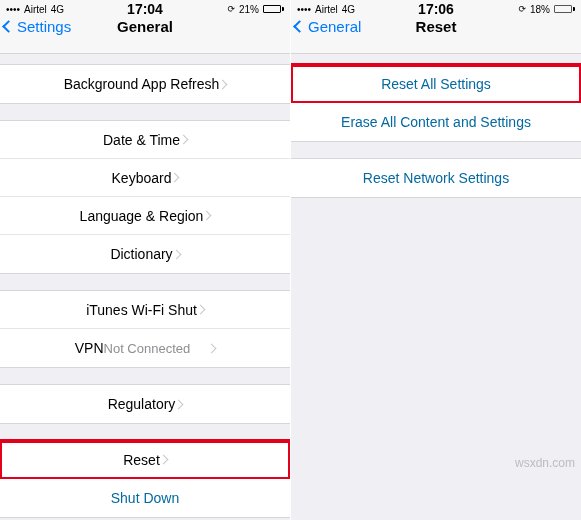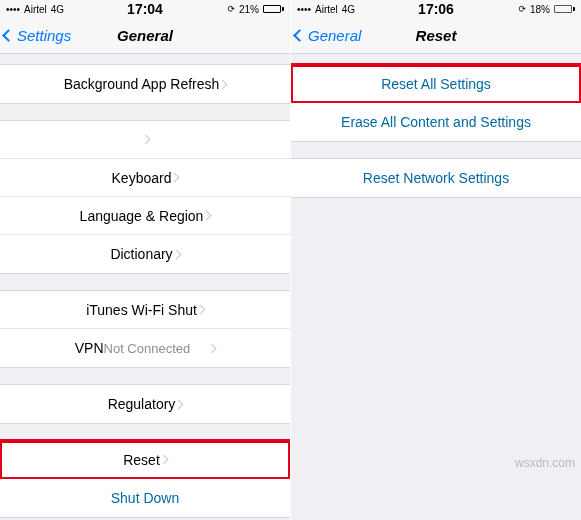--- a/index.html
+++ b/index.html
@@ -31,23 +31,22 @@
     font-size: 10px;
     color: #000;
   }
   .sb-left, .sb-right { display: flex; align-items: center; gap: 4px; }
   .sb-center { position: absolute; left: 50%; transform: translateX(-50%); font-weight: 600; font-size: 14px; }
   .navbar {
     height: 36px;
     background: #f7f7f7;
     border-bottom: 1px solid #d6d6d9;
     display: flex;
-    align-items: center;
+    align-items: flex-start;
     position: relative;
-    font-style: italic;
   }
   .nav-back {
     display: flex;
     align-items: center;
     color: #007aff;
     font-size: 15px;
     padding-left: 4px;
     gap: 2px;
     cursor: pointer;
   }
@@ -145,20 +144,21 @@
       <div class="group first">
         <div class="row">
           <span class="label">Background App Refresh</span>
           <span class="row-right">
             <span class="chev"></span>
           </span>
         </div>
       </div>
       <div class="group">
         <div class="row">
+          <span class="label">Date &amp; Time</span>
           <span class="row-right">
             <span class="chev"></span>
           </span>
         </div>
         <div class="row">
           <span class="label">Keyboard</span>
           <span class="row-right">
             <span class="chev"></span>
           </span>
         </div>

